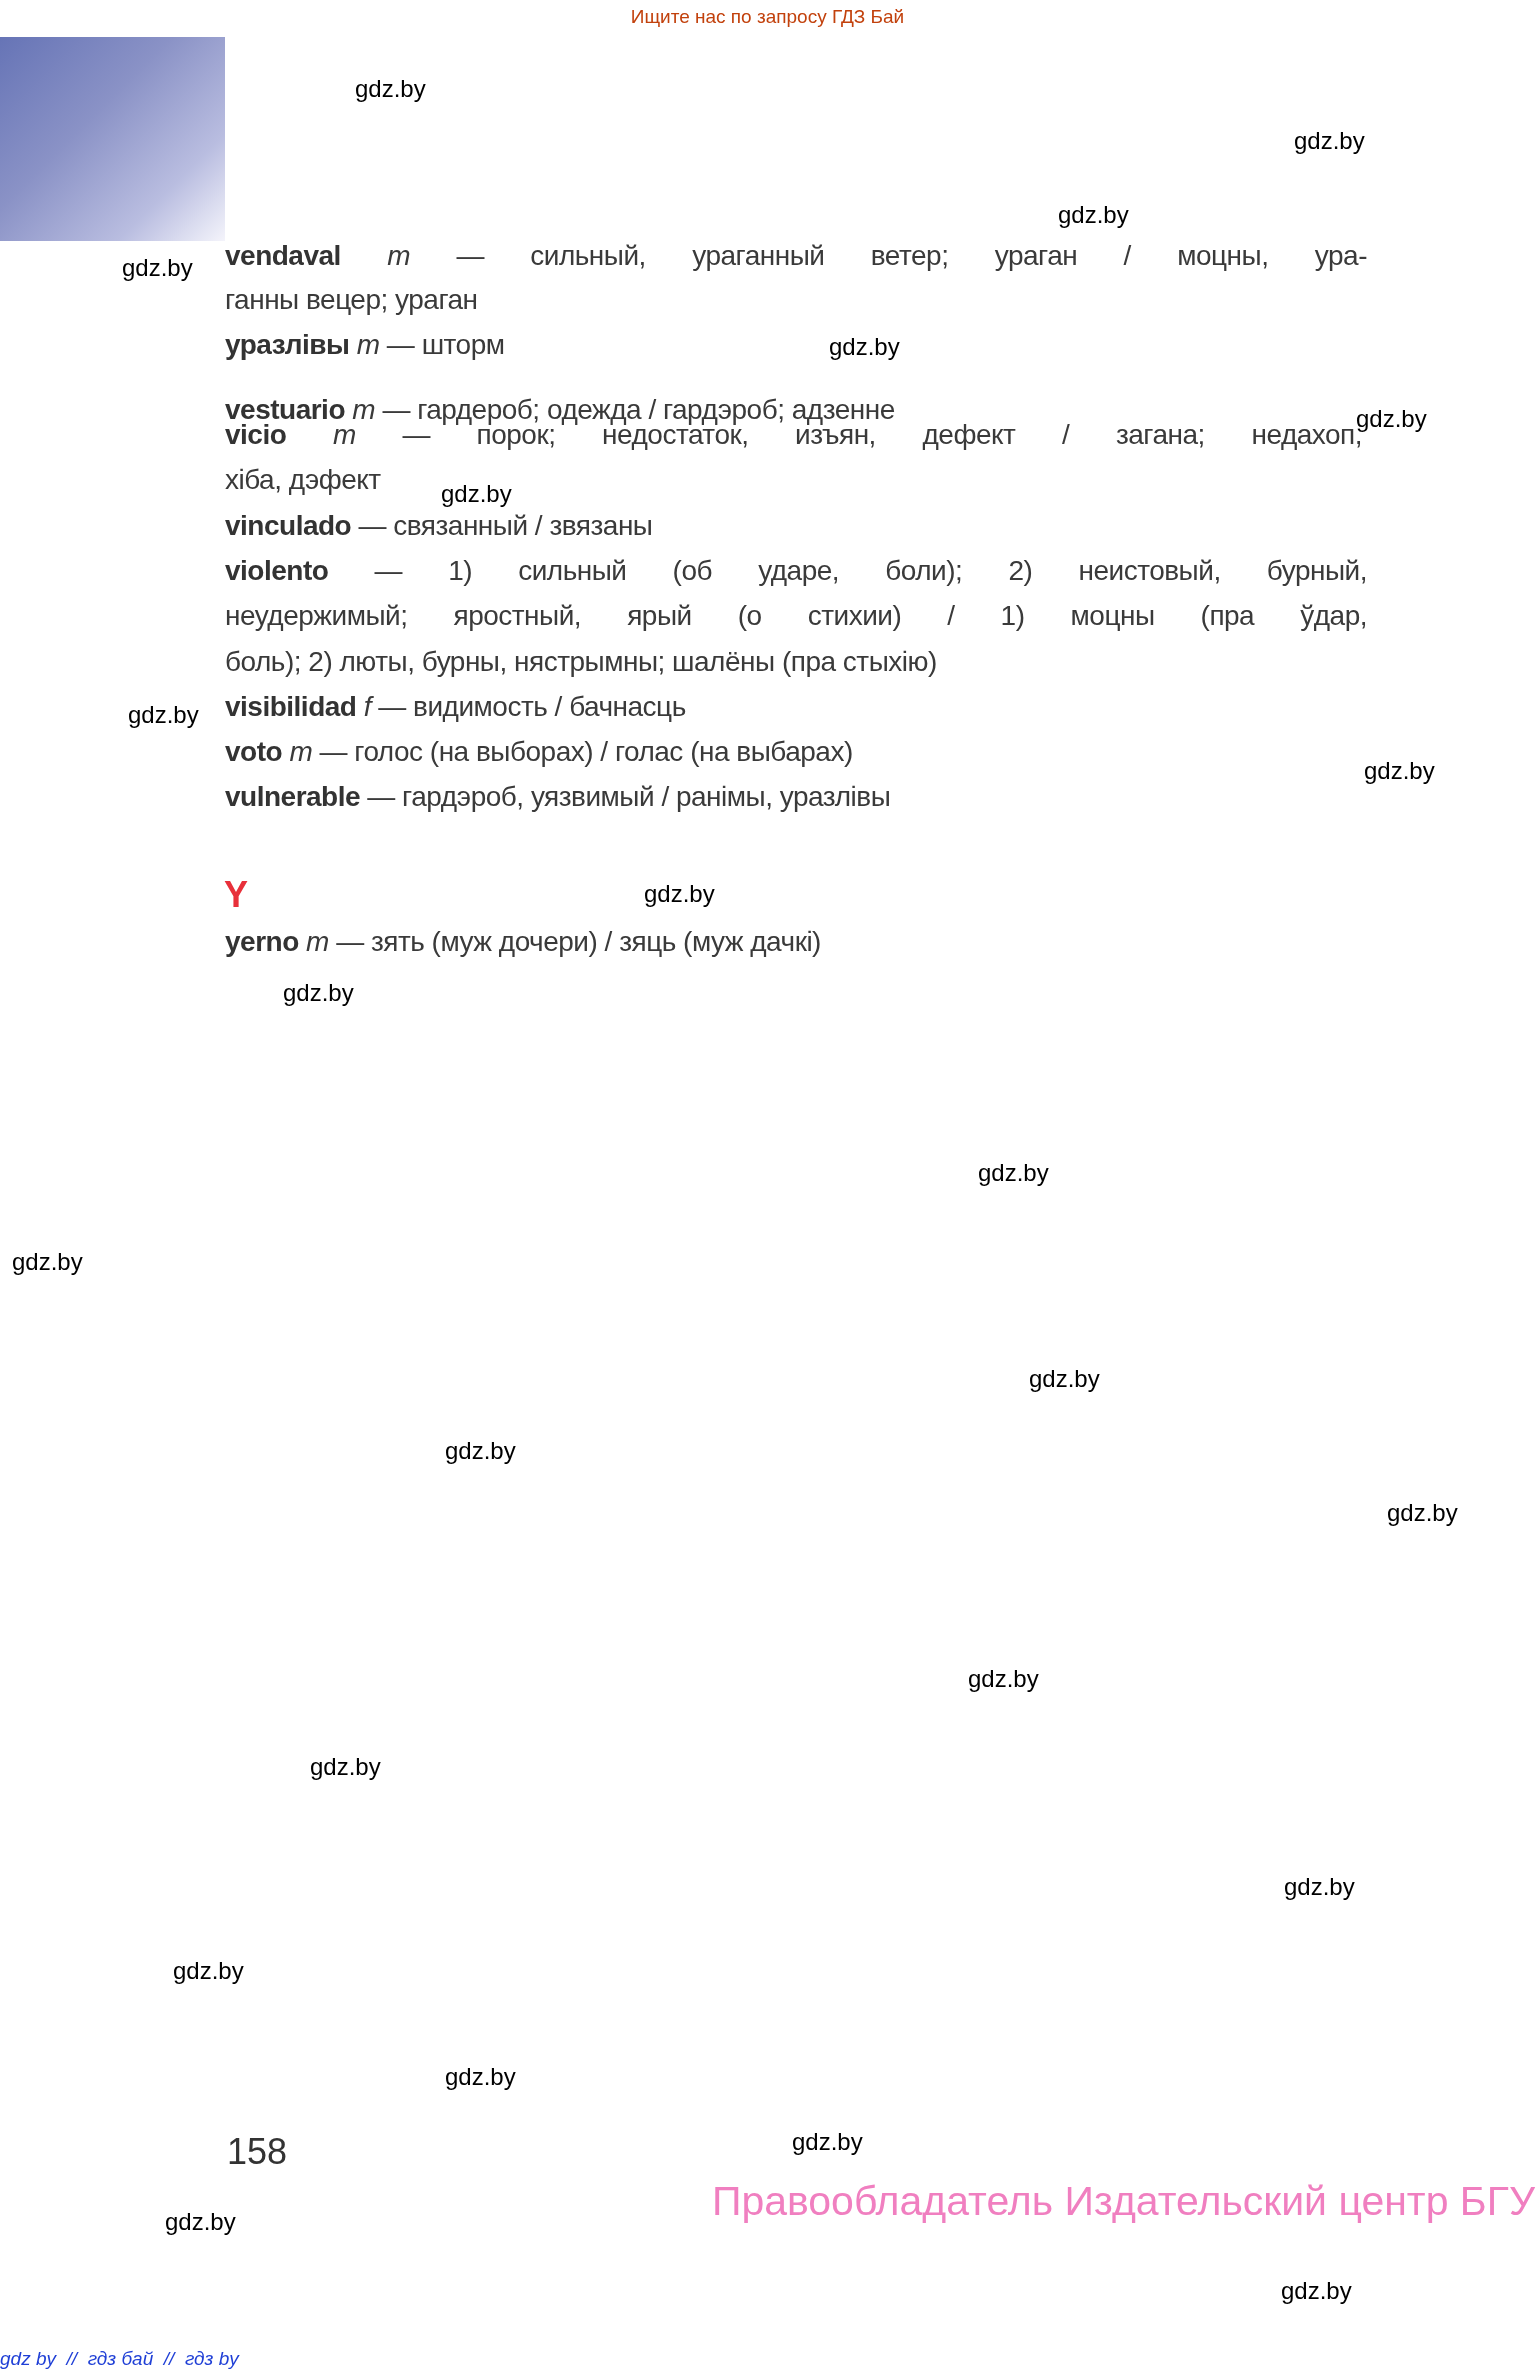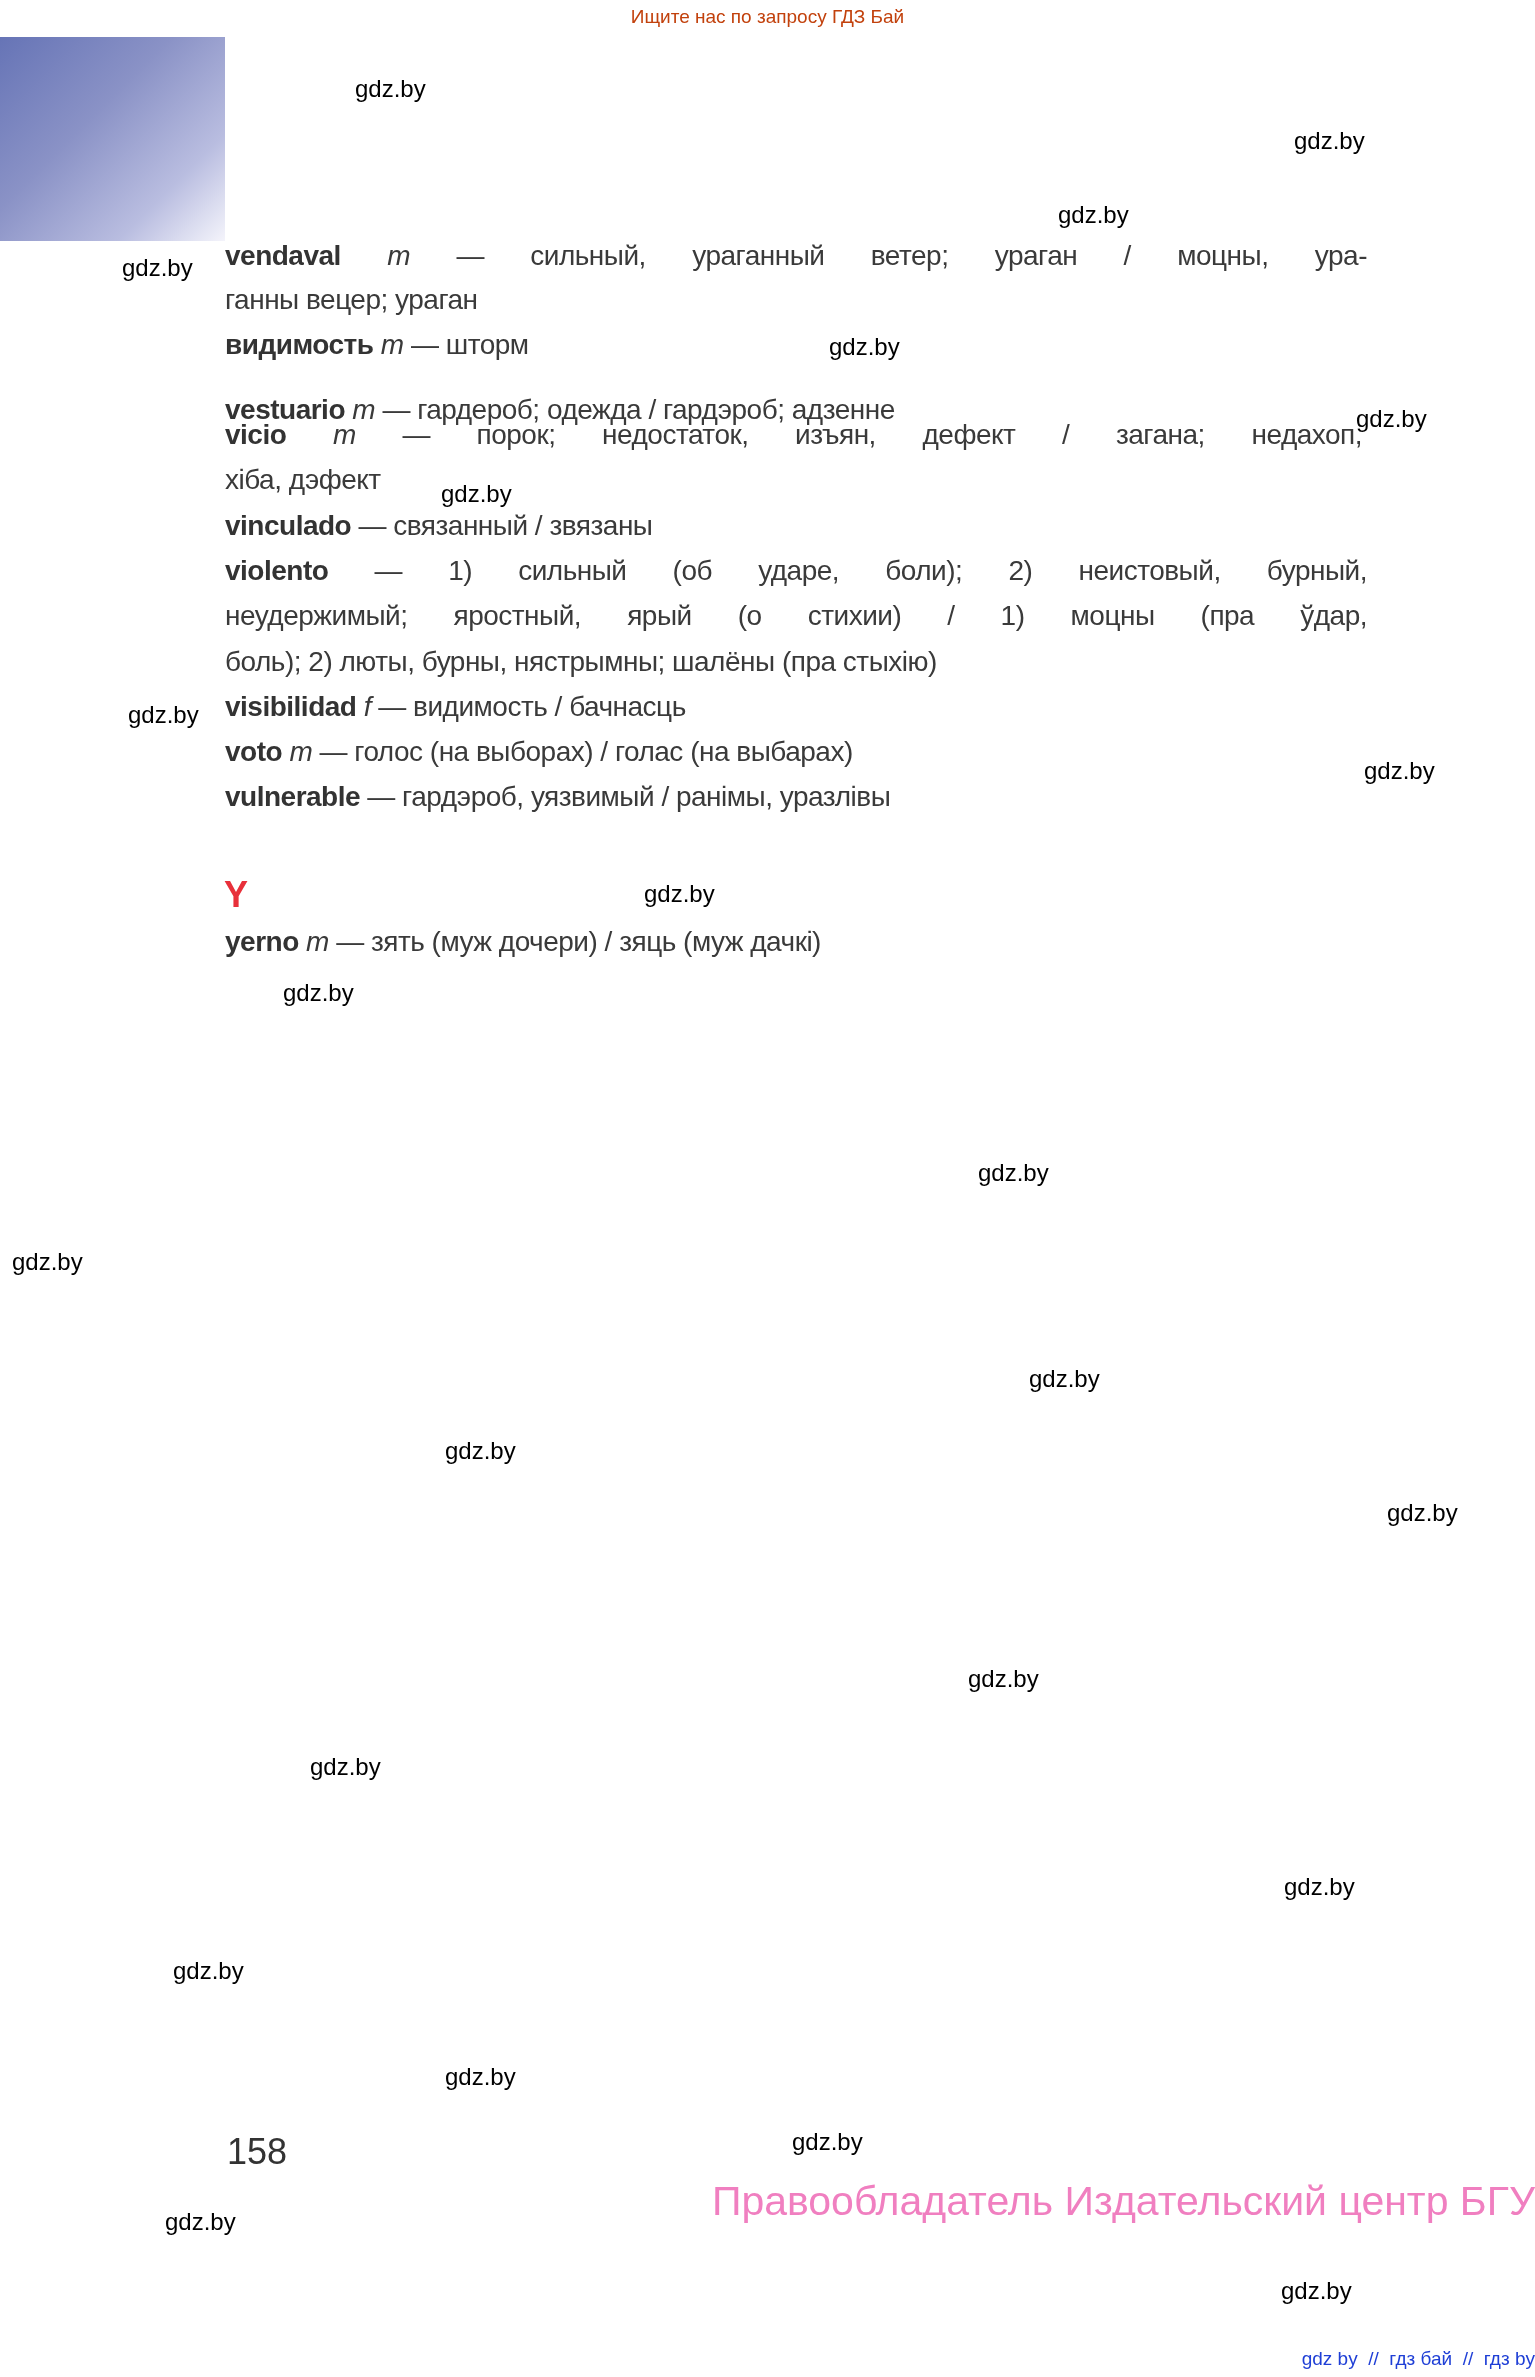--- a/index.html
+++ b/index.html
@@ -38,35 +38,35 @@
   .page-number {
     position: absolute; left: 227px; top: 2130px;
     font-family: Liberation Sans, sans-serif;
     font-size: 36px; line-height: 43px; color: #333333;
   }
   .copyright {
     position: absolute; left: 0; width: 1535px; top: 2175px; text-align: right;
     font-size: 41px; line-height: 52px; color: #f07fc0; padding-left: 5.2px; box-sizing: border-box;
   }
   .footer-links {
-    position: absolute; left: 0; width: 1535px; top: 2346px; text-align: right;
-    font-size: 19px; line-height: 26px; color: #1f3fd6; white-space: pre;
+    position: absolute; left: 0; width: 1535px; top: 2346px; text-align: left;
+    font-size: 19px; line-height: 26px; color: #1f3fd6; white-space: pre; font-style: italic;
   }
 </style>
 </head>
 <body>
 
 <div class="top-banner">Ищите нас по запросу ГДЗ Бай</div>
 
 <div class="corner-block"></div>
 
 <div class="dict-line justify" style="top:233px"><b>vendaval</b> <i>m</i><span> — сильный, ураганный ветер; ураган / моцны, ура-</span></div>
 <div class="dict-line" style="top:277px">ганны вецер; ураган</div>
 
-<div class="dict-line" style="top:322px"><b>видимость</b> <i>m</i><span> — шторм</span></div>
+<div class="dict-line" style="top:322px"><b>уразлівы</b> <i>m</i><span> — шторм</span></div>
 
 <div class="dict-line" style="top:387px"><b>vestuario</b> <i>m</i><span> — гардероб; одежда / гардэроб; адзенне</span></div>
 
 <div class="dict-line justify" style="top:412px; width:1137px"><b>vicio</b> <i>m</i><span>  — порок; недостаток, изъян, дефект / загана; недахоп,</span></div>
 <div class="dict-line" style="top:457px">хіба, дэфект</div>
 
 <div class="dict-line" style="top:503px"><b>vinculado</b><span> — связанный / звязаны</span></div>
 
 <div class="dict-line justify" style="top:548px"><b>violento</b><span> — 1) сильный (об ударе, боли); 2) неистовый, бурный,</span></div>
 <div class="dict-line justify" style="top:593px">неудержимый; яростный, ярый (о стихии) / 1) моцны (пра ўдар,</div>

